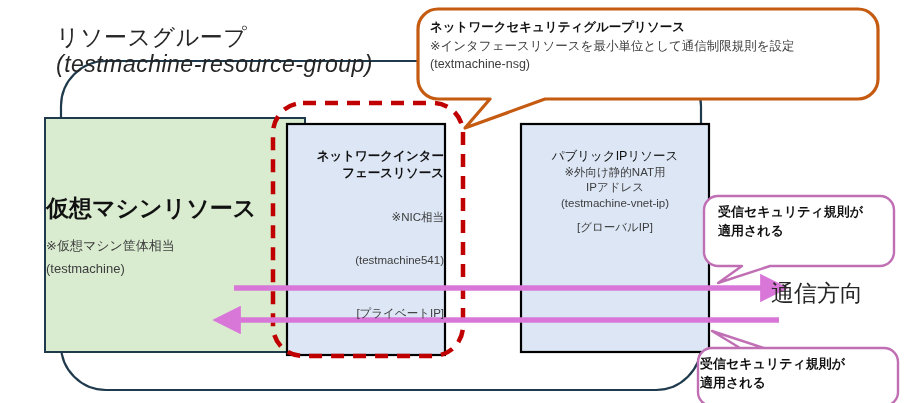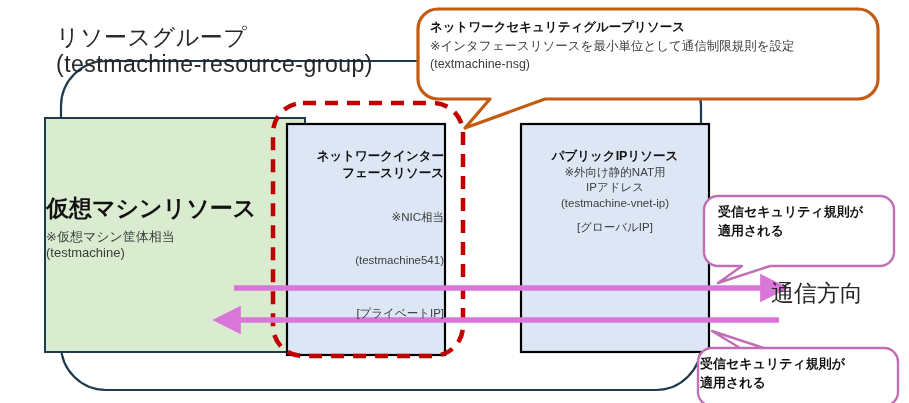--- a/index.html
+++ b/index.html
@@ -11,34 +11,34 @@
   #svg-base{z-index:1;}
   #svg-boxes{z-index:2;}
   #svg-red{z-index:5;}
   #svg-arrows{z-index:6;}
   #svg-callouts{z-index:7;}
 
   
   .txt{position:absolute;z-index:8;color:#1a1a1a;line-height:1.18;}
 
   #rg-title{left:56px;top:24px;font-size:23px;color:#262626;letter-spacing:0.5px;text-align:left;white-space:nowrap;}
-  #rg-title .l2{display:block;}
+  #rg-title .l2{display:block;font-style:italic;}
 
   #vm-label{left:46px;top:195px;width:258px;text-align:left;}
   #vm-label .t1{font-size:23px;font-weight:bold;color:#111;letter-spacing:0px;display:block;}
-  #vm-label .t2{font-size:13px;color:#3d3d3d;display:block;margin-top:7px;}
-  #vm-label .t3{font-size:13px;color:#3d3d3d;display:block;margin-top:1px;}
+  #vm-label .t2{font-size:13px;color:#3d3d3d;display:block;margin-top:16px;}
+  #vm-label .t3{font-size:13px;color:#3d3d3d;display:block;margin-top:8px;}
 
   #nic-label{left:288px;top:148px;width:156px;text-align:right;}
   #nic-label .b{font-size:12.5px;font-weight:bold;color:#111;display:block;line-height:1.35;}
   #nic-label .n{font-size:11.5px;color:#3d3d3d;display:block;line-height:1.35;margin-top:28px;}
   #nic-label .sp{display:block;height:9px;}
 
   #pip-label{left:522px;top:148px;width:186px;text-align:center;}
-  #pip-label .b{font-size:12.5px;font-weight:bold;color:#111;display:block;line-height:1.35;}
+  #pip-label .b{font-size:12.5px;font-weight:normal;color:#111;display:block;line-height:1.35;}
   #pip-label .n{font-size:11.5px;color:#3d3d3d;display:block;line-height:1.35;}
   #pip-label .sp{display:block;height:9px;}
 
   #nsg-label{left:430px;top:18px;width:434px;text-align:left;}
   #nsg-label .b{font-size:12.5px;font-weight:bold;color:#111;display:block;line-height:1.5;}
   #nsg-label .n{font-size:12.5px;color:#3d3d3d;display:block;line-height:1.45;}
 
   #out-label{left:718px;top:203px;width:160px;}
   #in-label{left:700px;top:355px;width:170px;}
   .cl-txt span{display:block;font-size:13px;font-weight:bold;color:#111;line-height:1.45;}

